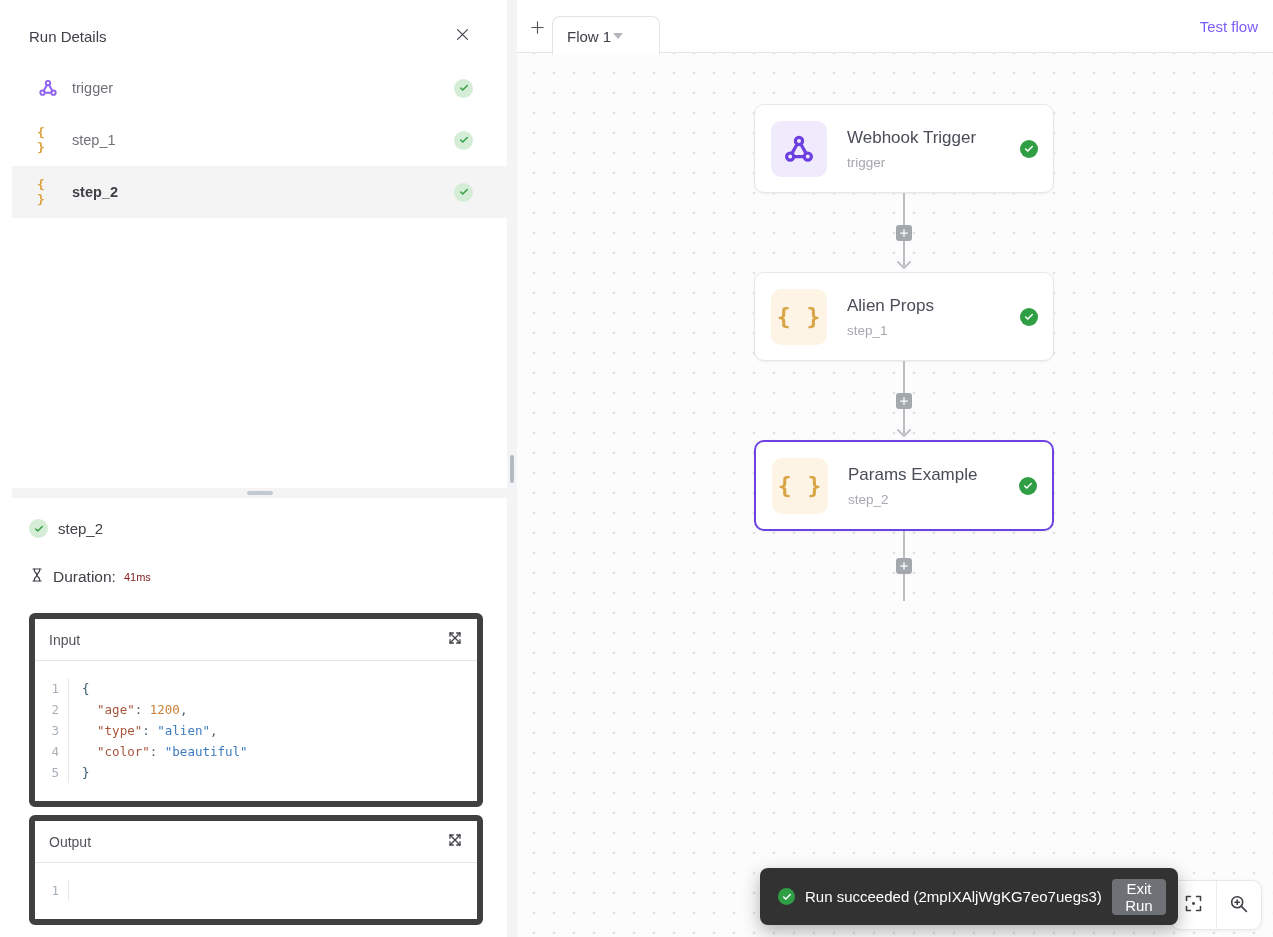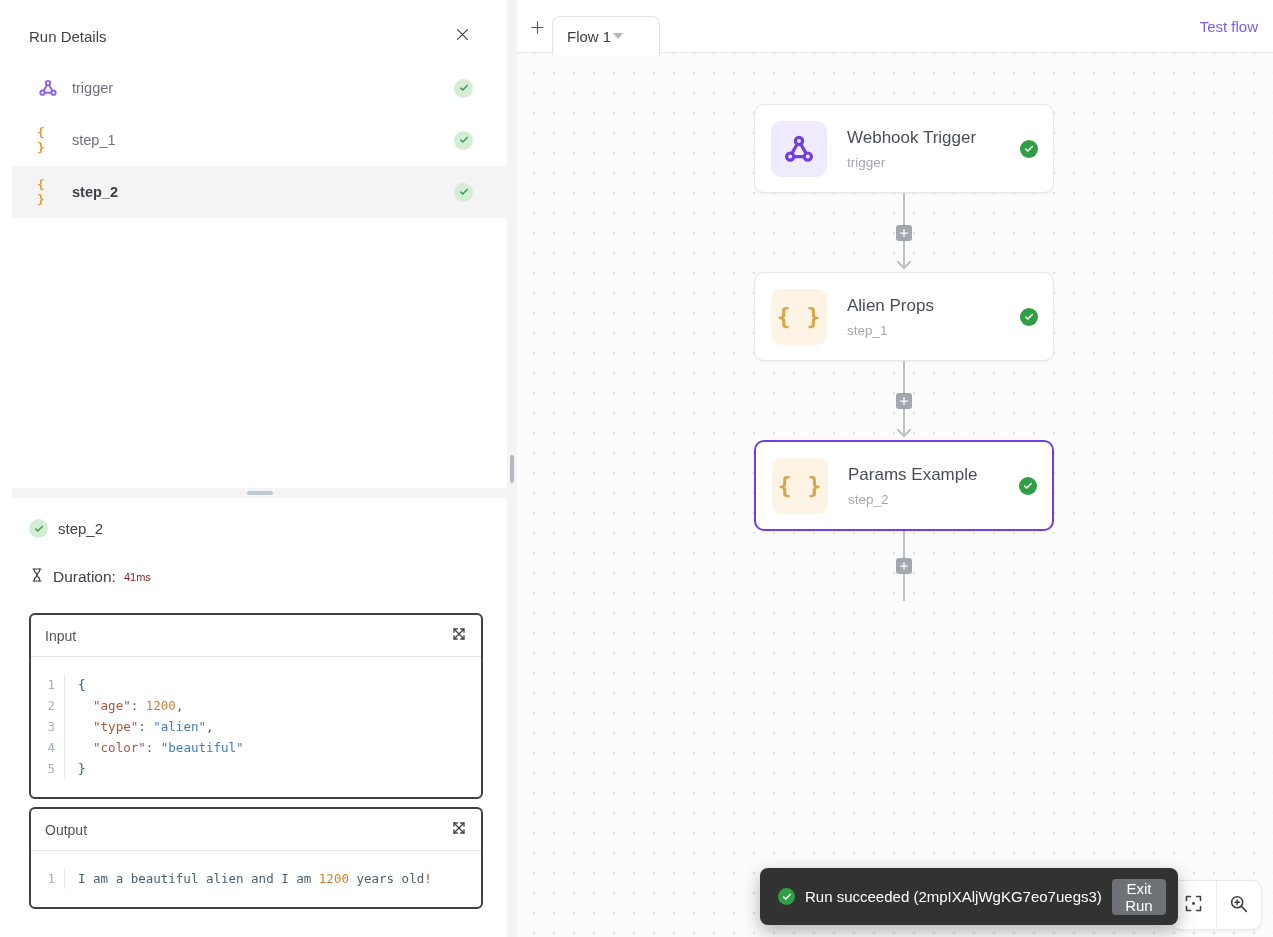--- a/index.html
+++ b/index.html
@@ -25,21 +25,21 @@
   .h-divider { height:10px; background:#f4f4f5; display:flex; align-items:center; justify-content:center; flex:none; cursor:row-resize; }
   .h-divider .grip { width:26px; height:4px; border-radius:2px; background:#c3c9d2; }
 
   .details { flex:1; padding:21px 24px 0 17px; overflow:hidden; }
   .step-heading { display:flex; align-items:center; gap:10px; }
   .step-heading .name { font-size:15px; color:#3f4147; }
   .duration-row { display:flex; align-items:center; gap:8px; margin-top:29px; }
   .duration-label { font-size:15.5px; color:#3f4147; }
   .duration-value { font-size:11px; color:#7f1d1d; }
 
-  .io-card { border:2px solid #404040; border-radius:6px; margin-top:26px; background:#fff; }
+  .io-card { border:6px solid #404040; border-radius:6px; margin-top:26px; background:#fff; }
   .io-card + .io-card { margin-top:8px; }
   .io-header { display:flex; align-items:center; justify-content:space-between; padding:11px 14px; border-bottom:1px solid #e4e4e7; }
   .io-label { font-size:14px; color:#52525b; }
   .code { padding:17px 0 18px; font-family:"DejaVu Sans Mono","Liberation Mono",monospace; font-size:12.5px; line-height:21px; }
   .code-line { display:flex; white-space:pre; }
   .code-line .ln { width:34px; padding-right:9px; text-align:right; color:#a8b0ba; border-right:1px solid #e6e8eb; flex:none; }
   .code-line .code-content { padding-left:13px; }
   .tok-plain  { color:#4d6070; }
   .tok-punct  { color:#4d6070; }
   .tok-brace  { color:#33596e; }
@@ -206,21 +206,21 @@
           <button class="icon-btn">
             <span>
               <svg width="16" height="16" viewBox="0 0 24 24" fill="none" stroke="#3f4147" stroke-width="1.9" stroke-linecap="round" stroke-linejoin="round">
                 <path d="M4.5 4.5l15 15M19.5 4.5l-15 15"></path>
                 <path d="M4.5 9.5v-5h5M14.5 4.5h5v5M19.5 14.5v5h-5M9.5 19.5h-5v-5"></path>
               </svg>
             </span>
           </button>
         </div>
         <div class="code">
-            <div class="code-line"><span class="ln">1</span><span class="code-content"><span class="tok-plain">I am a beautiful alien and I am </span><span class="tok-num">1200</span><span class="tok-plain"> years old</span><span class="tok-key">!</span></span></div>
+            <div class="code-line"><span class="ln">1</span></div>
           </div>
       </div>
     </div>
   </aside>
 
   <div class="v-gutter">
     <span class="grip"></span>
   </div>
 
   <main class="canvas">

